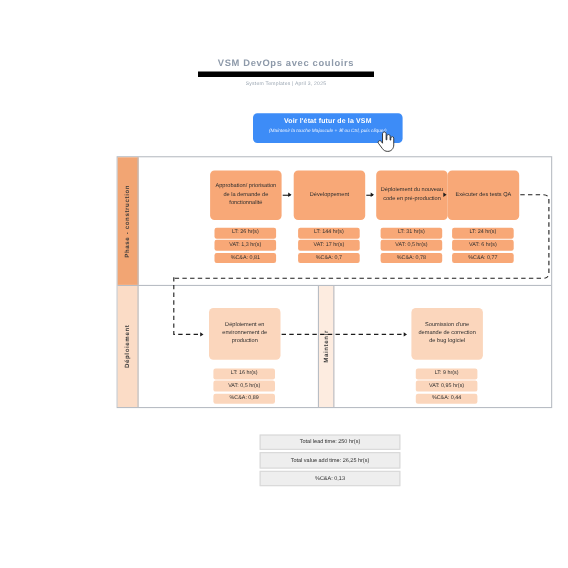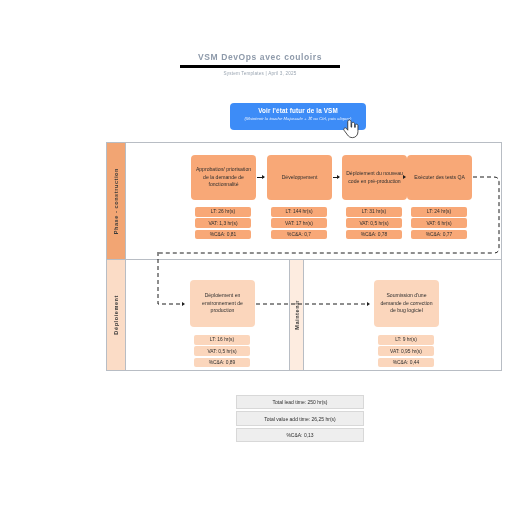--- a/index.html
+++ b/index.html
@@ -21,21 +21,21 @@
     left: 180px; top: 52px;
     width: 160px;
     text-align: center;
   }
   .doc-title {
     font-size: 8.5px;
     font-weight: bold;
     letter-spacing: 0.6px;
     color: #8e9aaa;
     padding-bottom: 2.5px;
-    border-bottom: 3px solid #000000;
+    border-bottom: 5px solid #000000;
   }
   .doc-subtitle {
     margin-top: 3px;
     font-size: 4.6px;
     color: #9aa5b1;
     letter-spacing: 0.2px;
   }
 
   
   .cta-button {

